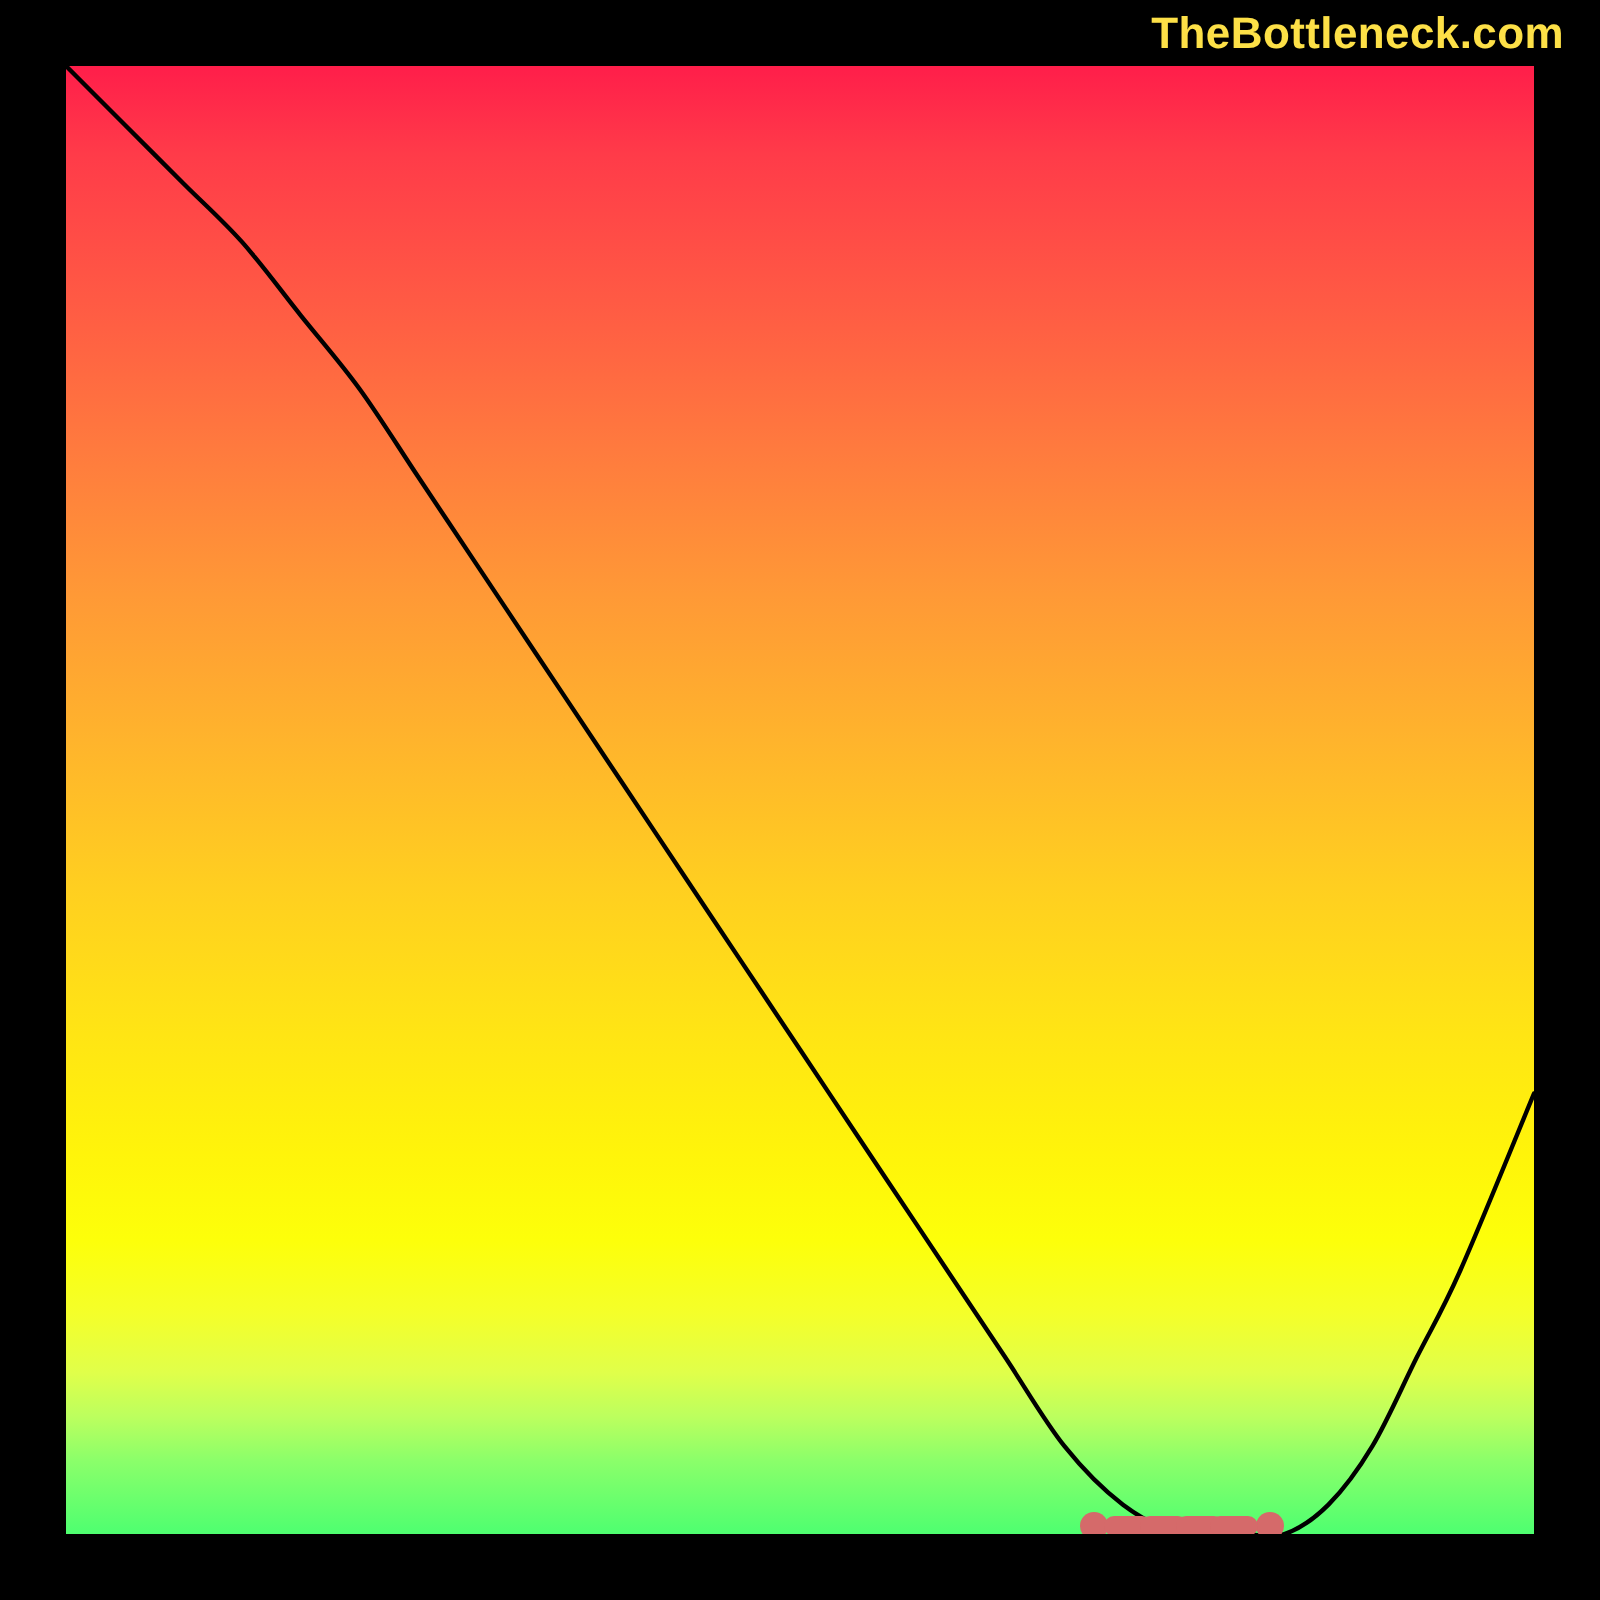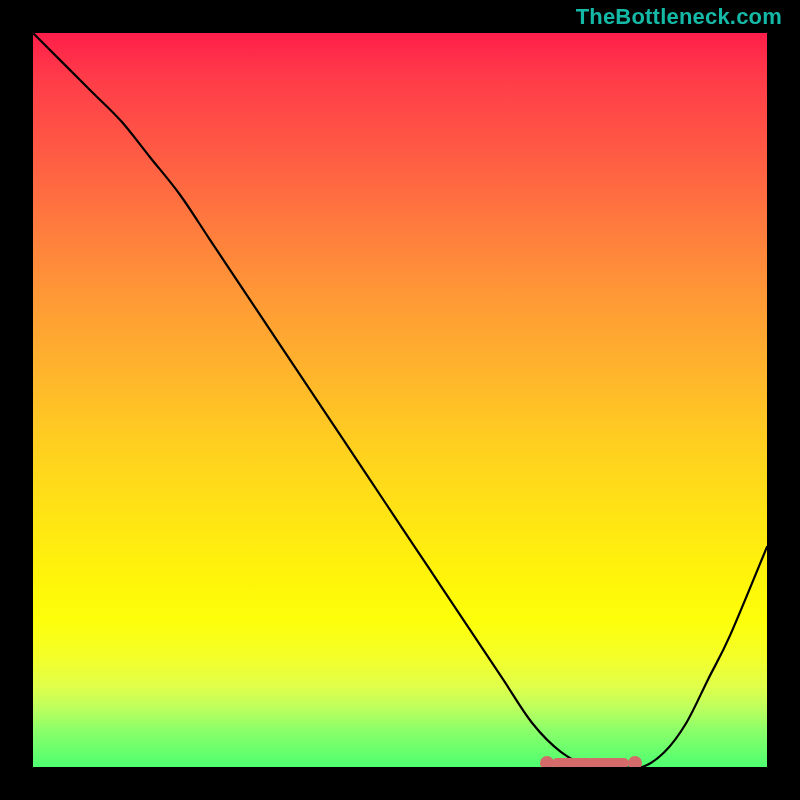--- a/index.html
+++ b/index.html
@@ -8,21 +8,21 @@
     height: 800px;
     background: #000;
     position: relative;
     font-family: Arial, Helvetica, sans-serif;
     overflow: hidden;
   }
   .watermark {
     position: absolute;
     top: 4px;
     right: 18px;
-    color: #14b8a6;
+    color: #fde047;
     font-size: 22px;
     font-weight: 600;
     letter-spacing: 0.2px;
     z-index: 20;
   }
   .plot-frame {
     position: absolute;
     left: 33px;
     top: 33px;
     width: 734px;

